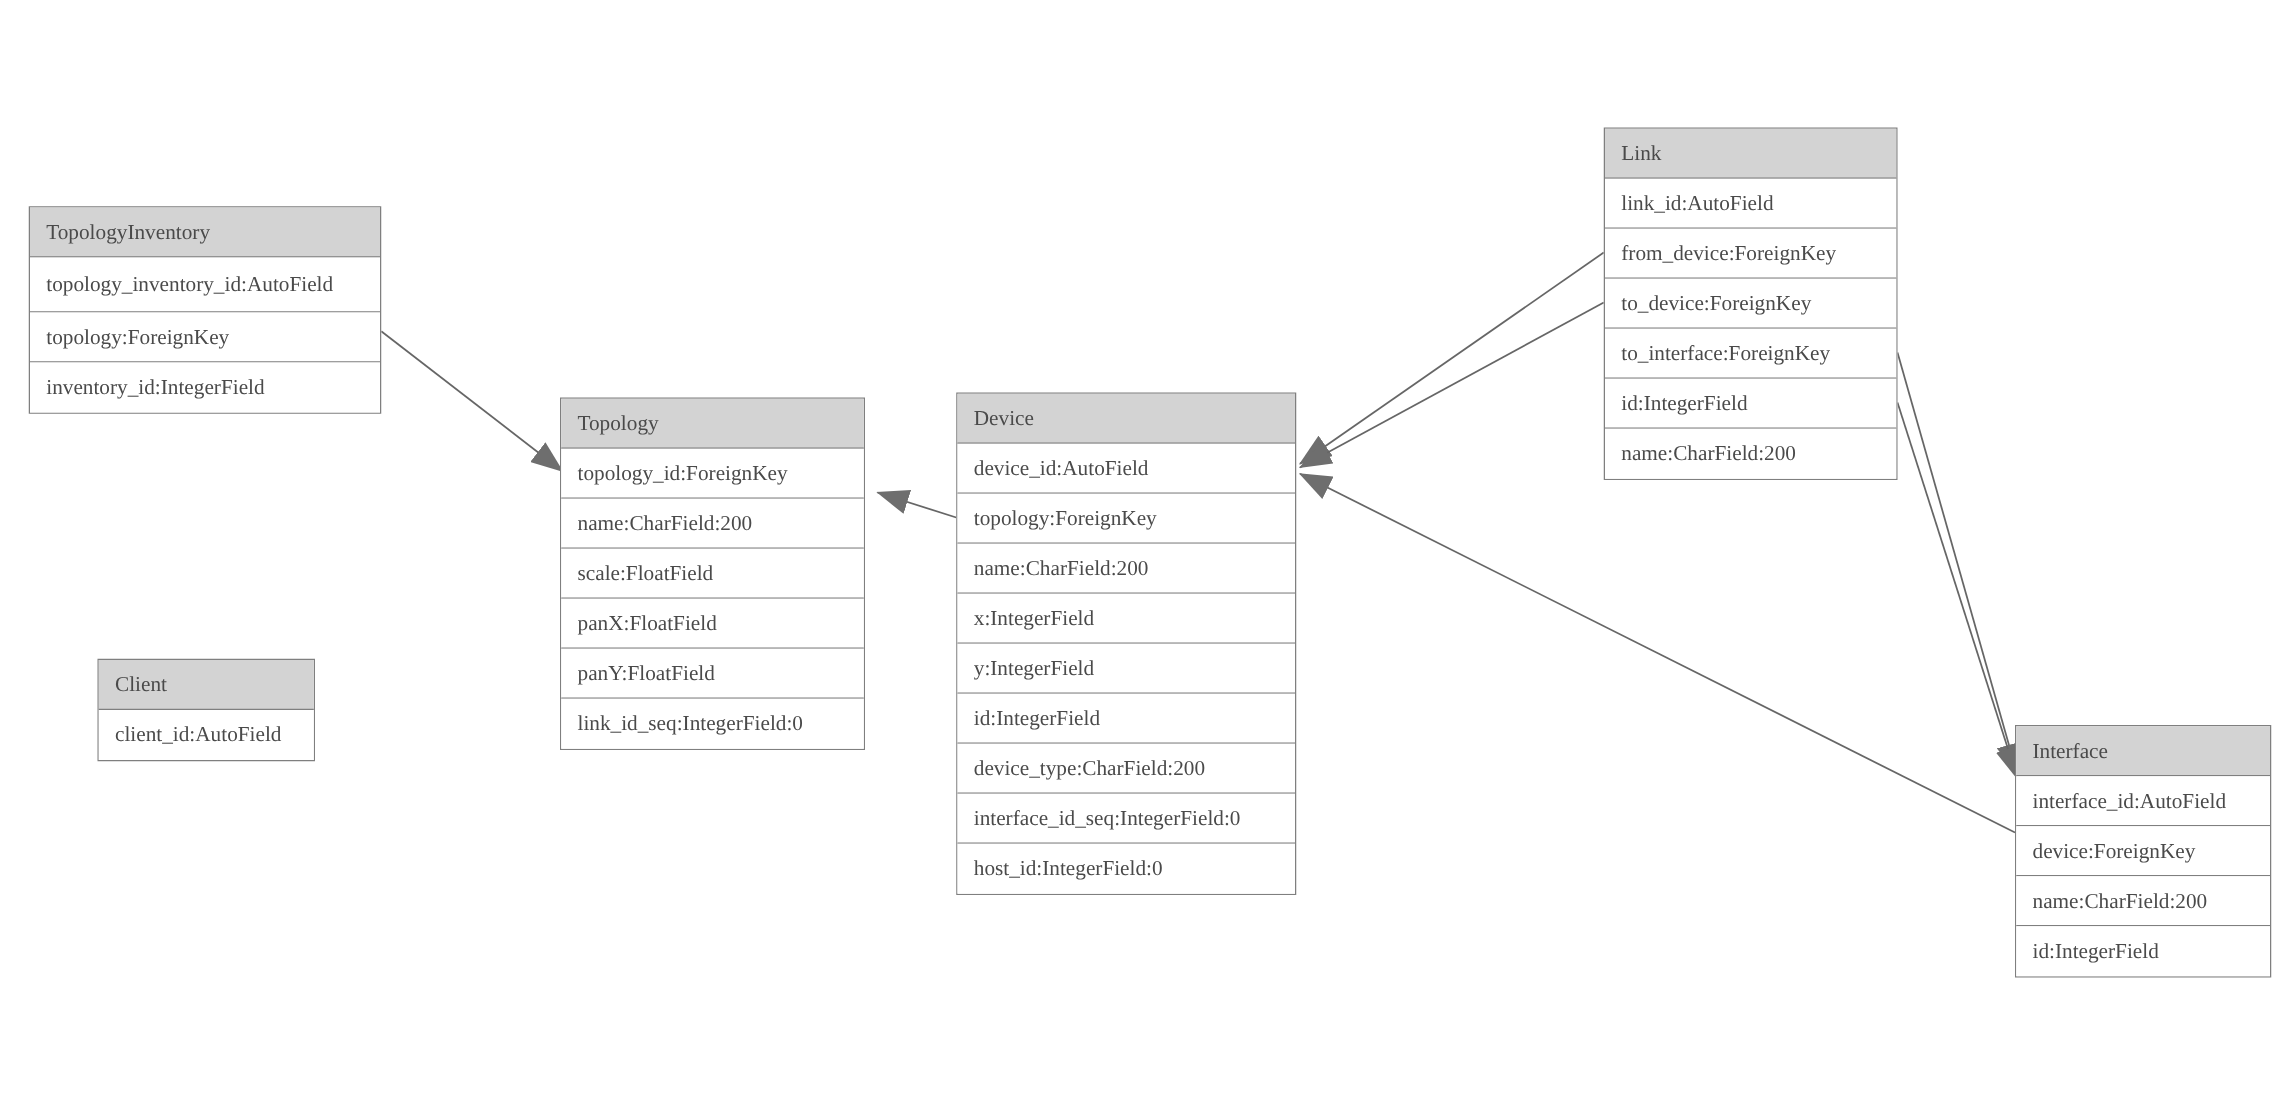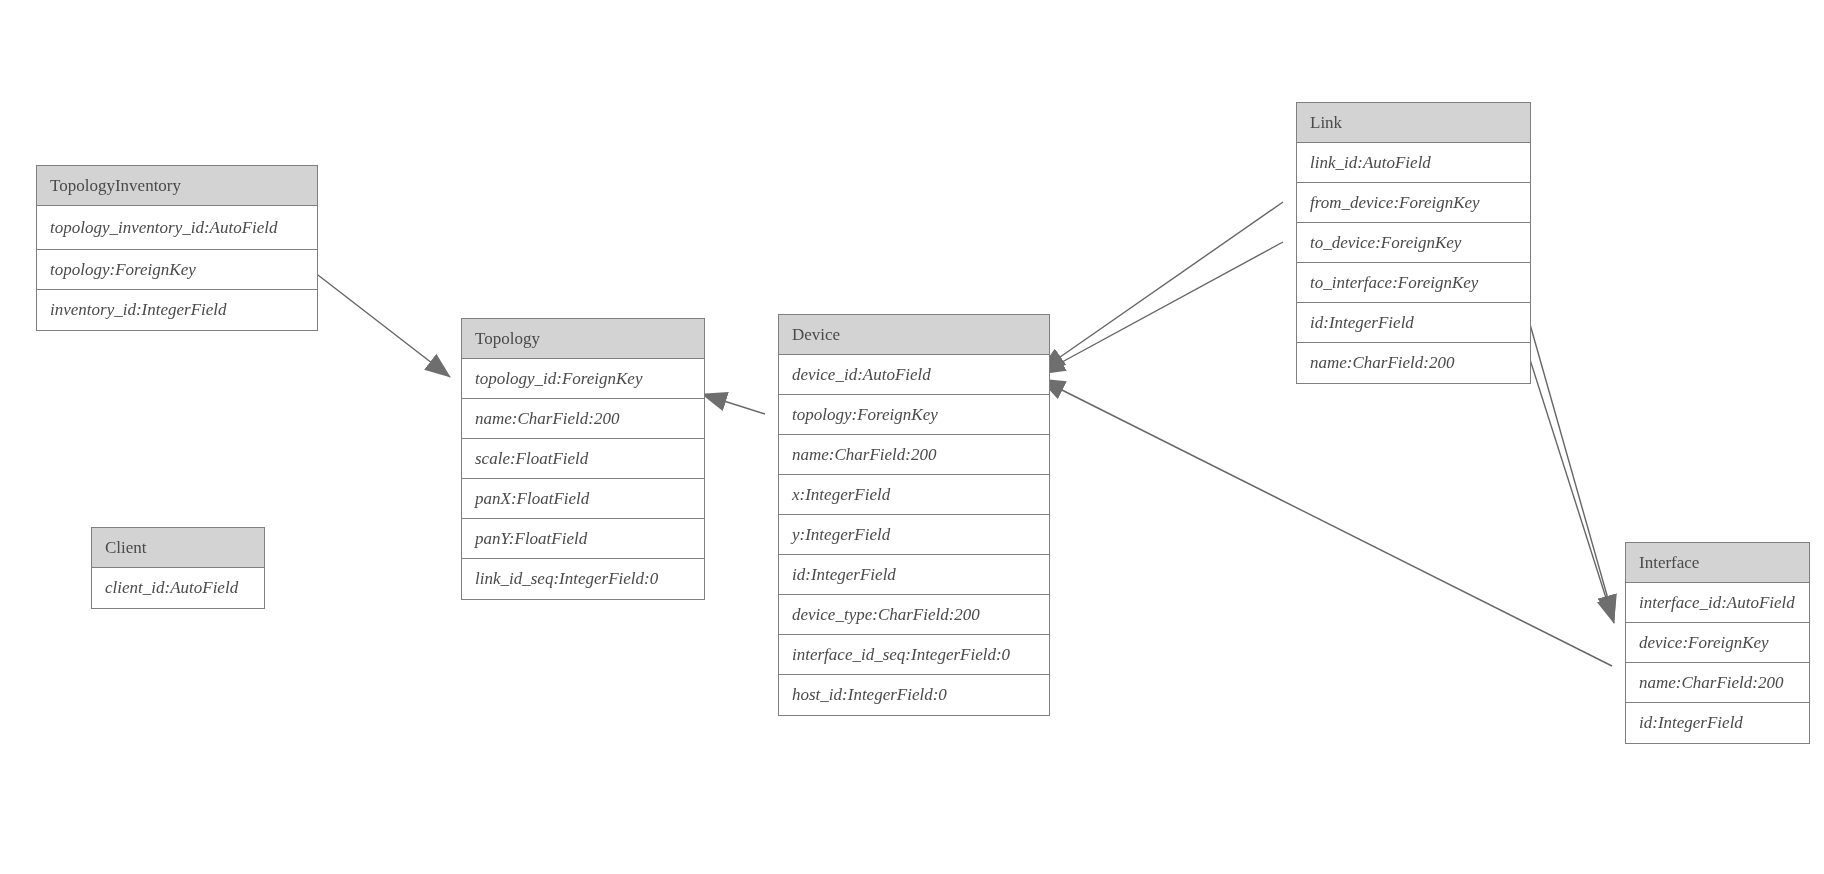--- a/index.html
+++ b/index.html
@@ -26,39 +26,37 @@
     left: 0; top: 0;
     width: 1824px; height: 874px;
     z-index: 1;
   }
   .entity {
     position: absolute;
     border: 1px solid var(--border);
     background: #ffffff;
     z-index: 2;
     font-size: 17px;
-    margin-left: 13px;
   }
   .entity-header {
     height: 40px;
     background: var(--header-fill);
     border-bottom: 1px solid var(--border);
     display: flex;
     align-items: center;
     padding-left: 13px;
     color: var(--text);
   }
   .entity-row {
     height: 40px;
     display: flex;
     align-items: center;
     padding-left: 13px;
     background: #ffffff;
     color: var(--text);
-    font-style: italic;
   }
   .entity-row:not(:last-child) {
     border-bottom: 1px solid var(--border);
   }
 </style>
 </head>
 <body>
 
 <div id="canvas">
   <svg id="edges" width="1824" height="874" viewBox="0 0 1824 874" xmlns="http://www.w3.org/2000/svg">
@@ -111,21 +109,21 @@
       </div>
       <div class="entity" style="left: 1283px; top: 102px; width: 235px;">
         <div class="entity-header" style="height: 40px;">Link</div>
         <div class="entity-row" style="height: 40px;">link_id:AutoField</div>
         <div class="entity-row" style="height: 40px;">from_device:ForeignKey</div>
         <div class="entity-row" style="height: 40px; text-align: right;">to_device:ForeignKey</div>
         <div class="entity-row" style="height: 40px;">to_interface:ForeignKey</div>
         <div class="entity-row" style="height: 40px;">id:IntegerField</div>
         <div class="entity-row" style="height: 40px;">name:CharField:200</div>
       </div>
-      <div class="entity" style="left: 1612px; top: 542px; width: 185px;">
+      <div class="entity" style="left: 1612px; top: 580px; width: 205px;">
         <div class="entity-header" style="height: 40px;">Interface</div>
         <div class="entity-row" style="height: 40px;">interface_id:AutoField</div>
         <div class="entity-row" style="height: 40px;">device:ForeignKey</div>
         <div class="entity-row" style="height: 40px;">name:CharField:200</div>
         <div class="entity-row" style="height: 40px;">id:IntegerField</div>
       </div>
     </div>
 </div>
 
 </body></html>

